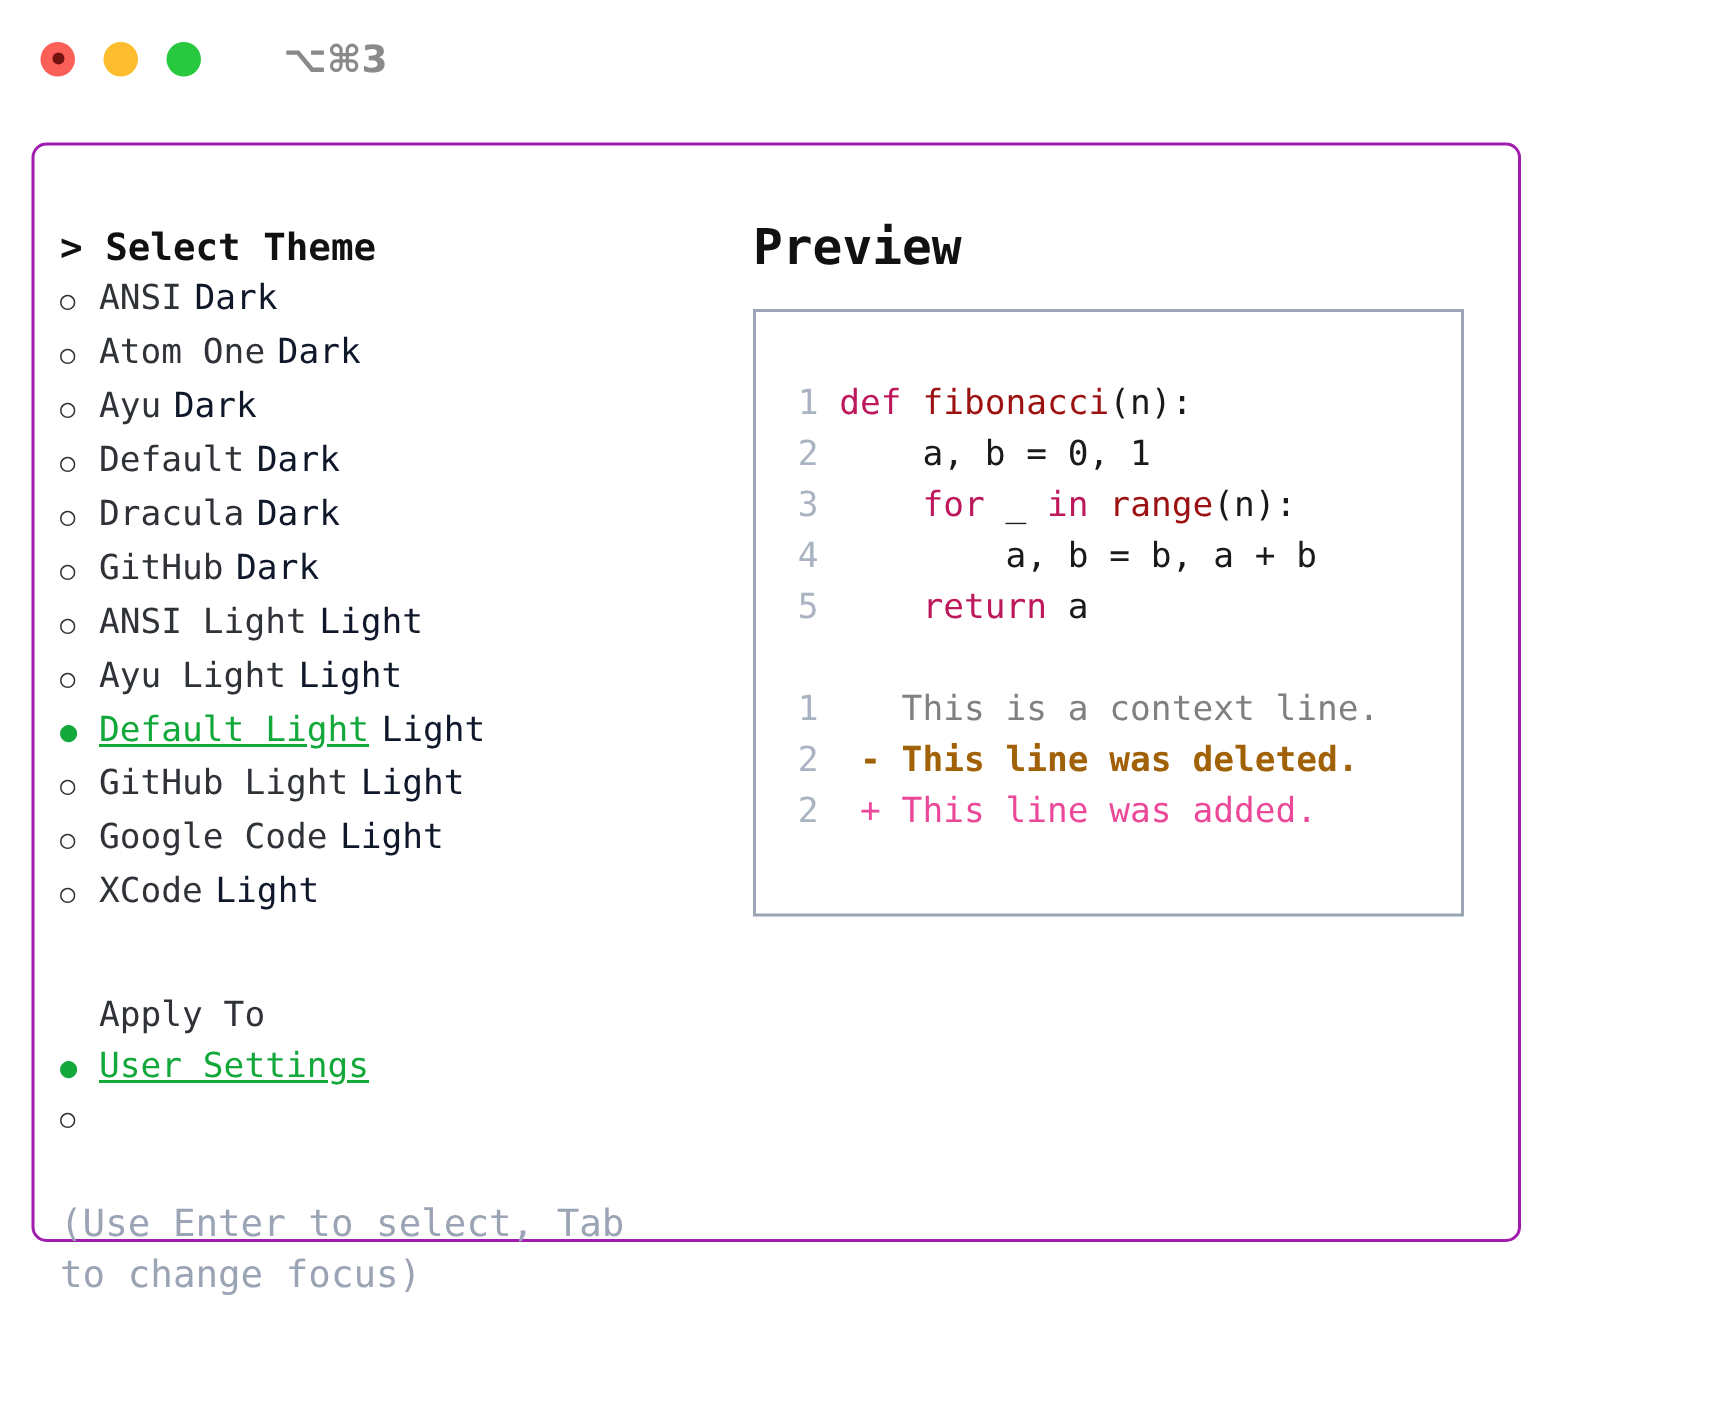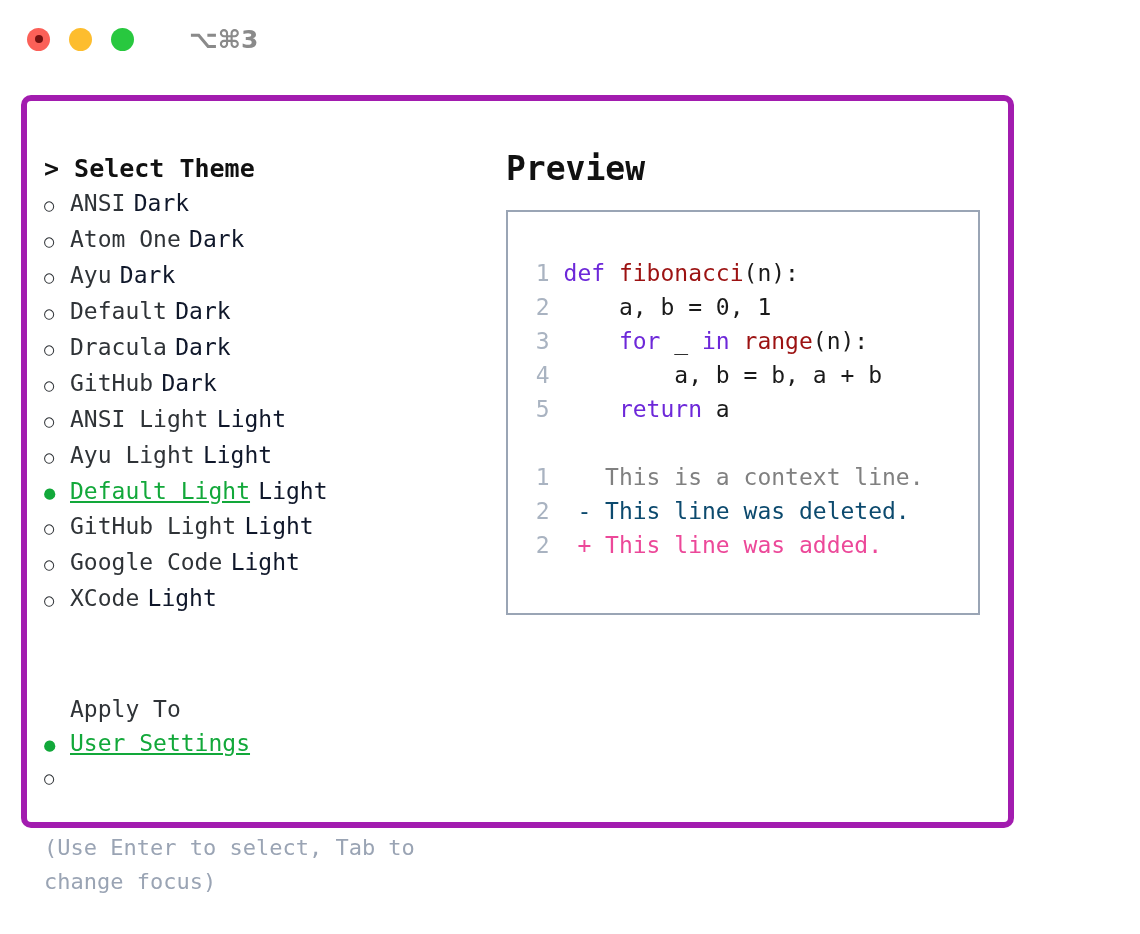--- a/index.html
+++ b/index.html
@@ -67,21 +67,21 @@
     font-family: "DejaVu Sans", "Liberation Sans", sans-serif;
   }
 
   
   .panel {
     position: absolute;
     left: 21px;
     top: 95px;
     width: 993px;
     height: 733px;
-    border: 6px solid #a21caf;
+    border: 2px solid #a21caf;
     border-radius: 10px;
     box-sizing: border-box;
     background: #ffffff;
   }
 
   .panel-inner {
     position: relative;
     width: 100%;
     height: 100%;
     display: flex;
@@ -130,27 +130,27 @@
     color: #0f172a;
     margin-left: 0.6ch;
   }
 
   .section-head {
     display: flex;
     font-size: 23px;
     line-height: 34px;
     color: #2f3337;
     white-space: pre;
-    margin-top: 75px;
+    margin-top: 47px;
   }
   .section-head .marker { color: transparent; }
 
   .hint {
     margin-top: 36px;
-    font-size: 22px;
+    font-size: 25px;
     line-height: 34px;
     color: #9aa4b4;
     width: 400px;
     white-space: pre-wrap;
   }
 
   
   .preview-title {
     font-size: 33px;
     font-weight: bold;
@@ -175,25 +175,25 @@
   }
   .ln {
     width: 2ch;
     text-align: right;
     color: #a9b3c1;
     flex: 0 0 2ch;
     margin-right: 1ch;
   }
   .blank-line { height: 34px; }
 
-  .kw   { color: #6d28d9; text-align: right; }
+  .kw   { color: #be185d; text-align: right; }
   .fn   { color: #9c1212; }
   .pl   { color: #1a1a1a; }
   .ctx  { color: #808080; text-align: right; }
-  .del  { color: #0c4a6e; }
+  .del  { color: #a16207; font-weight: bold; }
   .add  { color: #ec4899; }
 </style>
 </head>
 <body>
 
 <div class="page">
 
   <div class="titlebar">
     <div class="lights">
       <div class="light red"></div>

